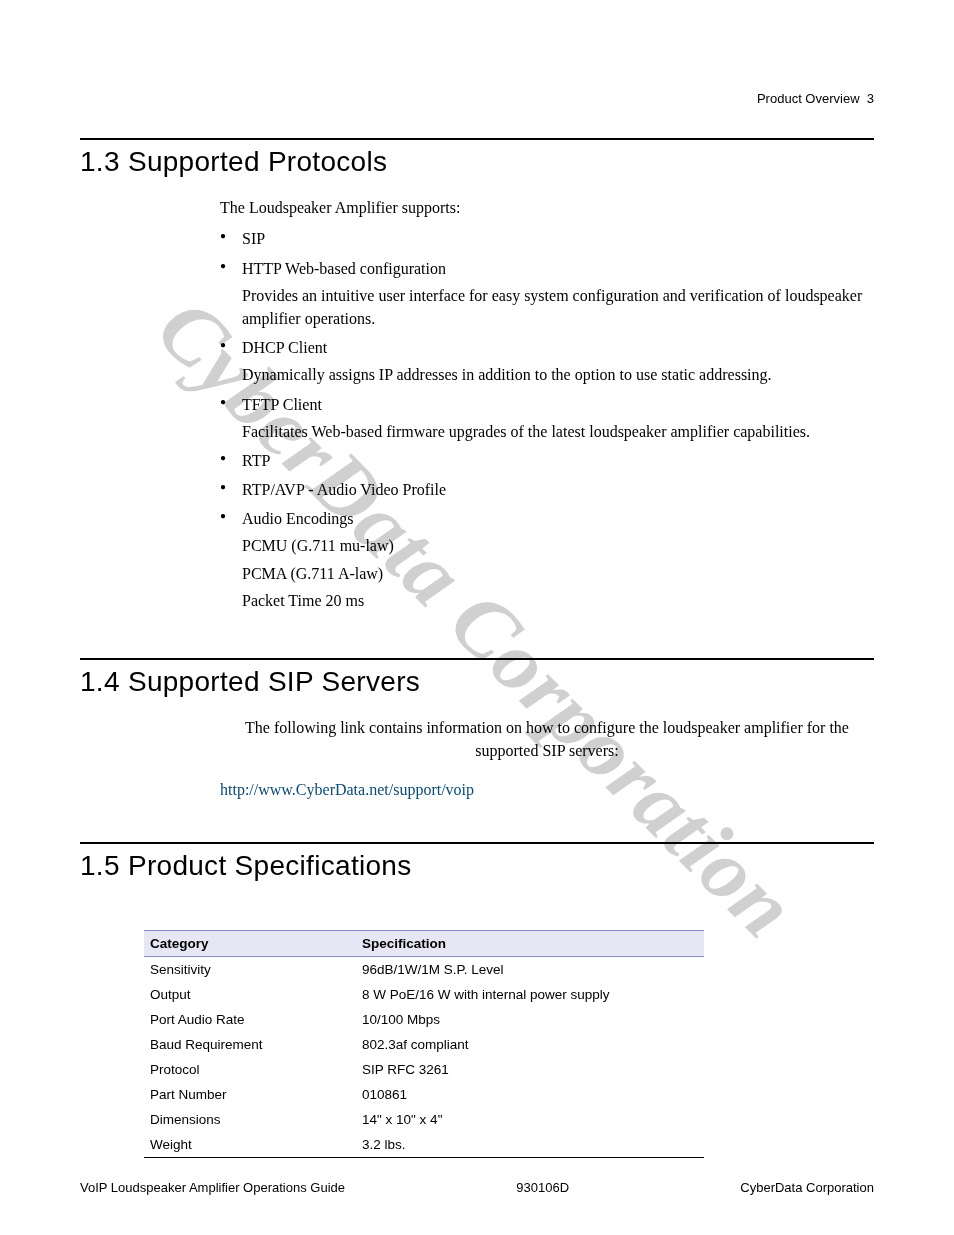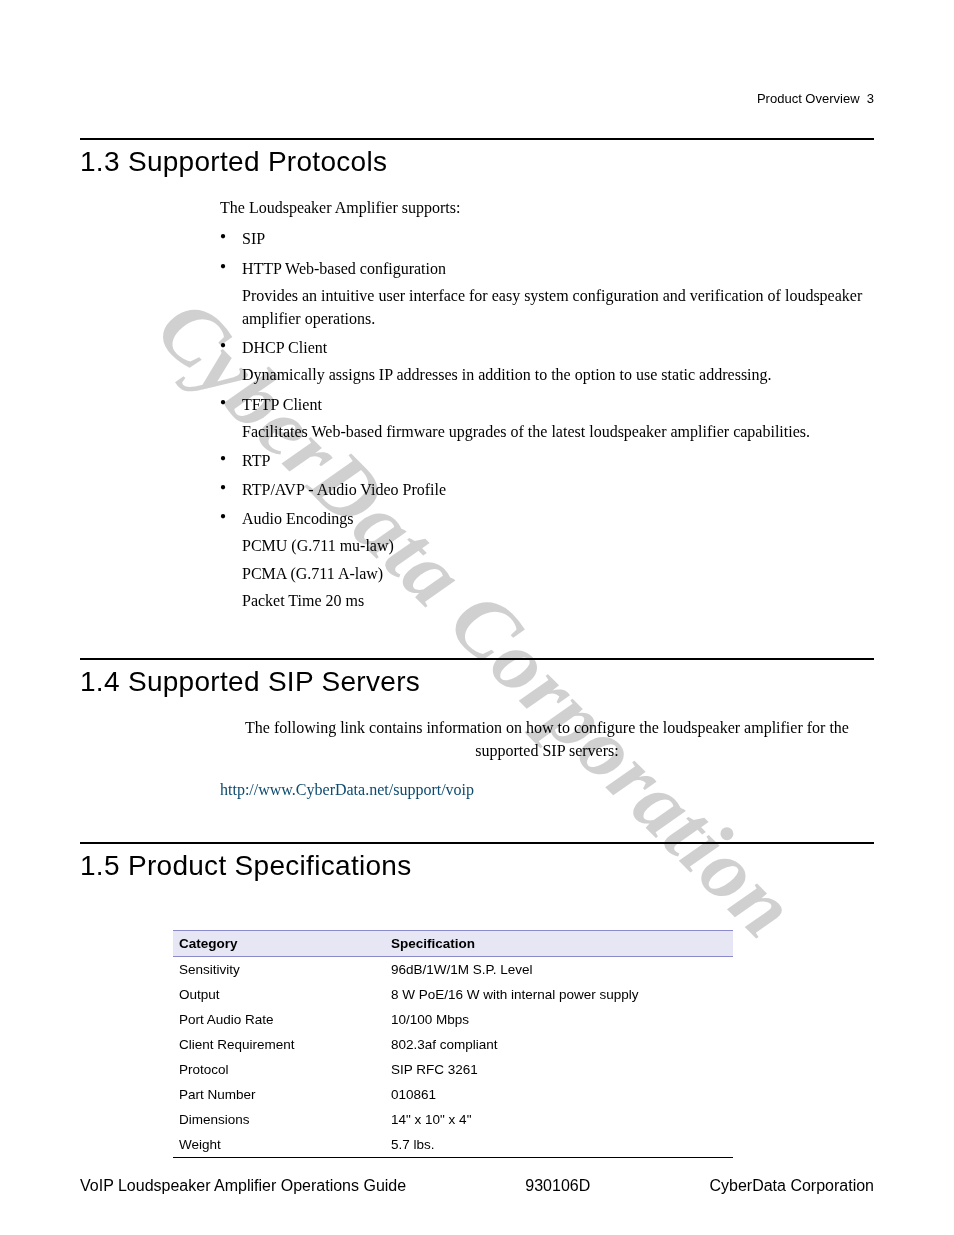--- a/index.html
+++ b/index.html
@@ -77,21 +77,21 @@
     left: 0;
     top: 2px;
     font-size: 10px;
     color: #000;
   }
   .sub {
     margin-top: 4px;
   }
   .section-gap { height: 40px; }
   .spec-table {
-    margin-left: 93px;
+    margin-left: 64px;
     width: 560px;
     border-collapse: collapse;
     font-family: Arial, Helvetica, sans-serif;
     font-size: 13.5px;
   }
   .spec-table thead th {
     text-align: left;
     background: #e6e6f5;
     border-top: 1px solid #8a8acb;
     border-bottom: 1px solid #8a8acb;
@@ -104,21 +104,21 @@
   }
   .spec-table tbody tr:last-child td {
     border-bottom: 1px solid #000;
   }
   .spec-table .col-cat { width: 200px; }
   .footer {
     position: absolute;
     left: 80px; right: 80px;
     bottom: 40px;
     font-family: Arial, Helvetica, sans-serif;
-    font-size: 16px;
+    font-size: 13px;
     display: flex;
     justify-content: space-between;
     align-items: center;
   }
   a.plain { color: #0c4a6e; text-decoration: none; }
 </style>
 </head>
 <body>
 
 <div class="watermark">CyberData Corporation</div>
@@ -195,38 +195,38 @@
         </tr>
         <tr>
           <td class="col-cat">Output</td>
           <td>8 W PoE/16 W with internal power supply</td>
         </tr>
         <tr>
           <td class="col-cat">Port Audio Rate</td>
           <td>10/100 Mbps</td>
         </tr>
         <tr>
-          <td class="col-cat">Client Requirement</td>
+          <td class="col-cat">Baud Requirement</td>
           <td>802.3af compliant</td>
         </tr>
         <tr>
           <td class="col-cat">Protocol</td>
           <td>SIP RFC 3261</td>
         </tr>
         <tr>
           <td class="col-cat">Part Number</td>
           <td>010861</td>
         </tr>
         <tr>
           <td class="col-cat">Dimensions</td>
           <td>14" x 10" x 4"</td>
         </tr>
         <tr>
           <td class="col-cat">Weight</td>
-          <td>5.7 lbs.</td>
+          <td>3.2 lbs.</td>
         </tr>
       </tbody>
   </table>
 
   <div class="footer">
     <span>VoIP Loudspeaker Amplifier Operations Guide</span>
     <span>930106D</span>
     <span>CyberData Corporation</span>
   </div>
 

